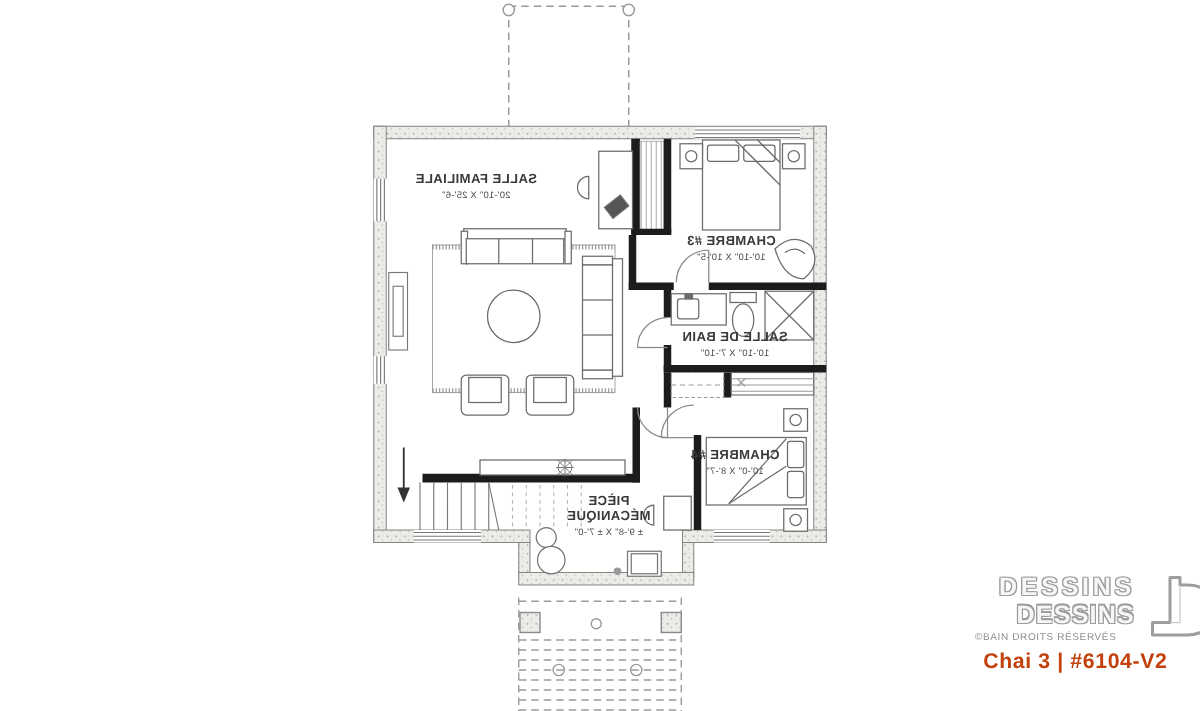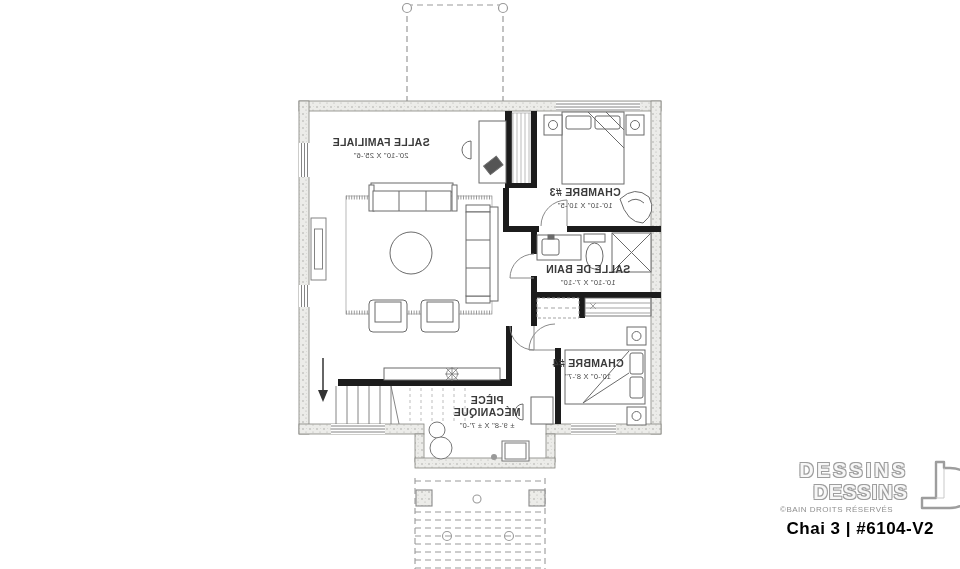--- a/index.html
+++ b/index.html
@@ -13,21 +13,21 @@
   .logo{position:absolute;left:780px;top:459px;display:flex;align-items:flex-end;gap:6px;}
   .logo-text{width:128px;text-align:right;}
   .logo-l1,.logo-l2{
     font-weight:bold;color:#f7f7f7;line-height:22px;
     text-shadow:-1px -1px 0 #9d9d9d,1px -1px 0 #9d9d9d,-1px 1px 0 #9d9d9d,1px 1px 0 #9d9d9d;
   }
   .logo-l1{font-size:20px;letter-spacing:3px;}
   .logo-l2{font-size:20px;letter-spacing:1px;}
   .logo-rights{font-size:8px;color:#8f8f8f;letter-spacing:0.5px;text-align:left;margin-top:2px;}
   .plan-number{
-    position:absolute;right:26px;top:519px;font-size:17px;font-weight:bold;color:#000000;
+    position:absolute;right:26px;top:519px;font-size:17px;font-weight:bold;color:#c2410c;
     letter-spacing:0.5px;
     text-align:center;
   }
 </style>
 </head>
 <body>
 
 <div>
 <svg width="960" height="569" viewBox="0 0 960 569">
   <defs>

